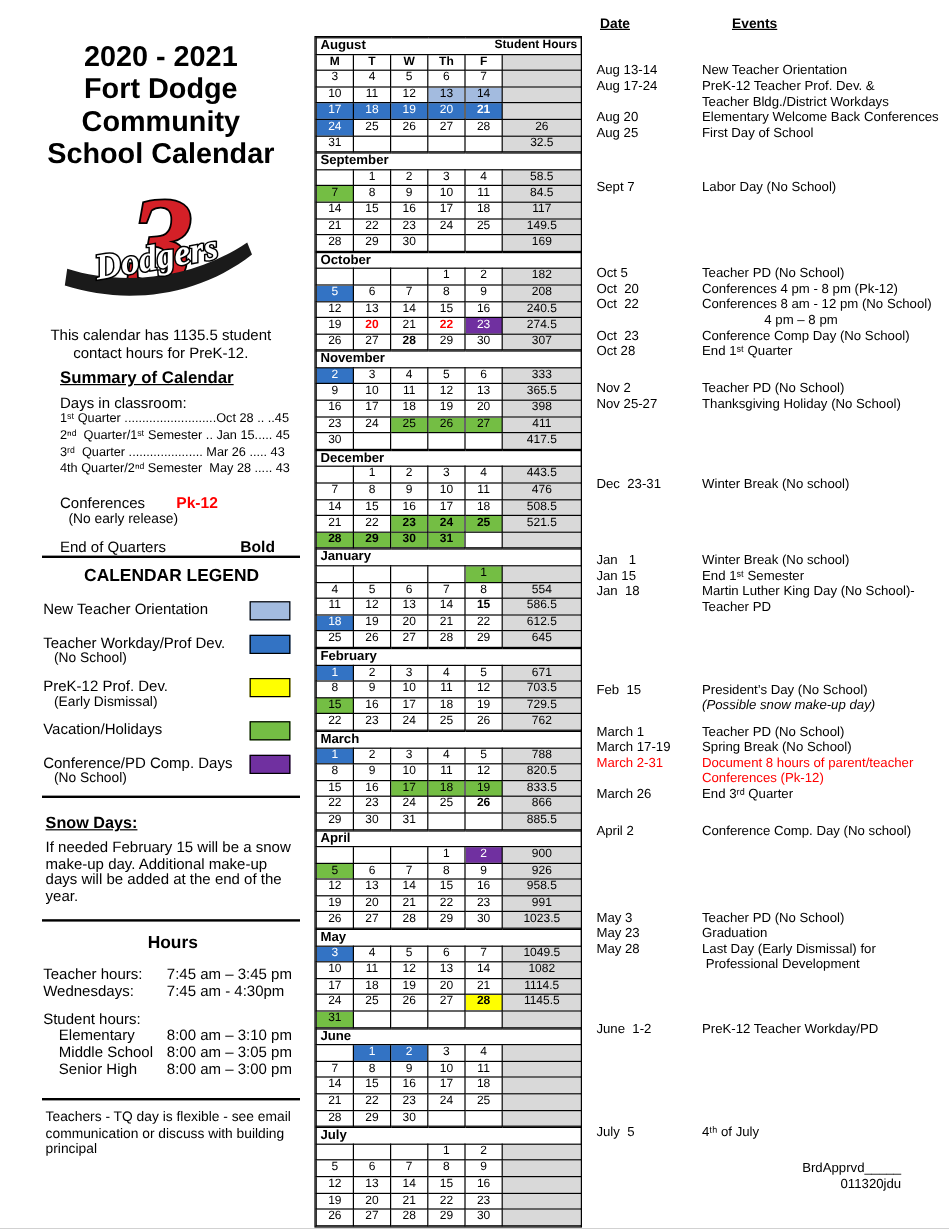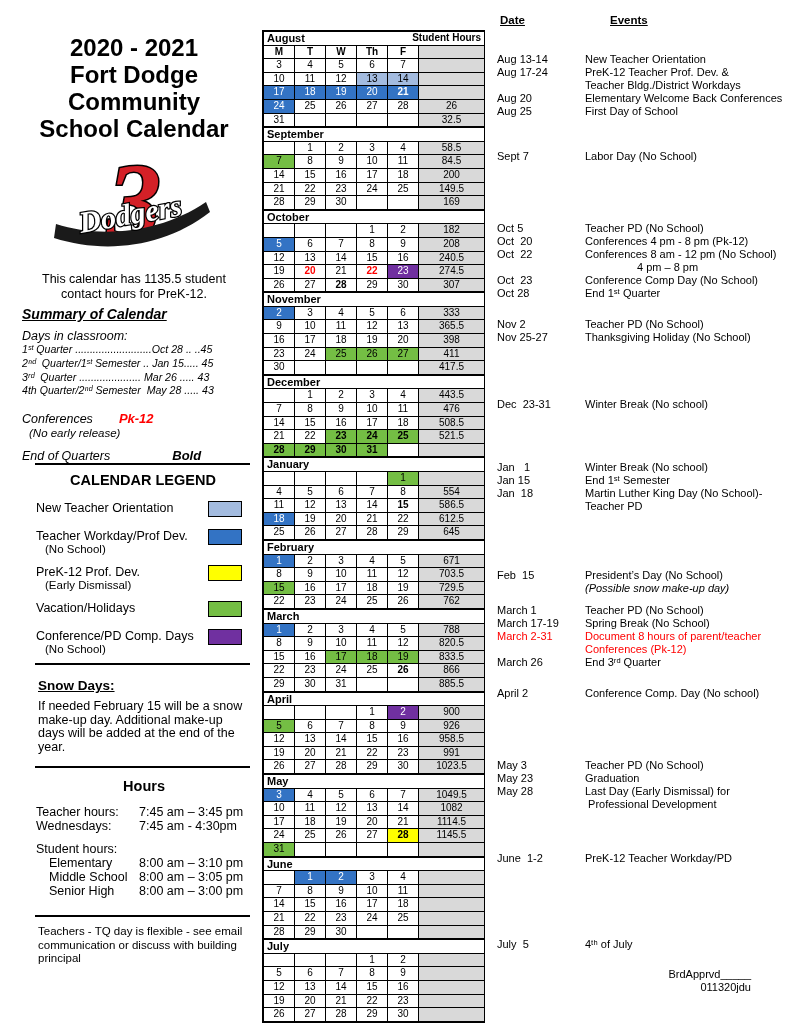--- a/index.html
+++ b/index.html
@@ -10,21 +10,21 @@
   }
   
   .sidebar { position:absolute; left:10px; top:0; width:248px; height:1024px; }
   .edition { position:absolute; top:12px; left:0; width:100%; text-align:center;
              font-size:19px; font-weight:bold; color:#f00; }
   .title { position:absolute; top:34px; left:0; width:100%; text-align:center;
            font-size:24px; font-weight:bold; line-height:27px; }
   .logo-box { position:absolute; top:146px; left:34px; width:180px; height:118px; }
   .contact-note { position:absolute; top:272px; left:14px; width:220px; text-align:center;
                   font-size:12.5px; line-height:15px; }
-  .summary { position:absolute; top:306px; left:12px; width:214px;font-style:italic; }
+  .summary { position:absolute; top:306px; left:40px; width:214px; }
   .sec-heading { font-size:14px; font-weight:bold; text-decoration:underline; }
   .days-label { margin-top:7px; font-size:12.5px; }
   .q-line { font-size:10.6px; line-height:13.8px; white-space:pre; }
   .conf-row { margin-top:13px; font-size:12.5px; }
   .conf-value { font-weight:bold; color:#f00; margin-left:26px; font-size:13px; }
   .conf-note { font-size:11.5px; margin-left:7px; margin-top:1px; }
   .endq-row { margin-top:9px; font-size:12.5px; }
   .endq-value { font-weight:bold; margin-left:62px; font-size:13px; }
   .hrline { position:absolute; left:25px; width:215px; border-top:2px solid #000; }
   .legend { position:absolute; top:472px; left:26px; width:214px; }
@@ -285,21 +285,21 @@
             <td class="d" style="">10</td>
             <td class="d" style="">11</td>
             <td class="h">84.5</td>
           </tr>
           <tr>
             <td class="d" style="">14</td>
             <td class="d" style="">15</td>
             <td class="d" style="">16</td>
             <td class="d" style="">17</td>
             <td class="d" style="">18</td>
-            <td class="h">200</td>
+            <td class="h">117</td>
           </tr>
           <tr>
             <td class="d" style="">21</td>
             <td class="d" style="">22</td>
             <td class="d" style="">23</td>
             <td class="d" style="">24</td>
             <td class="d" style="">25</td>
             <td class="h">149.5</td>
           </tr>
           <tr>

